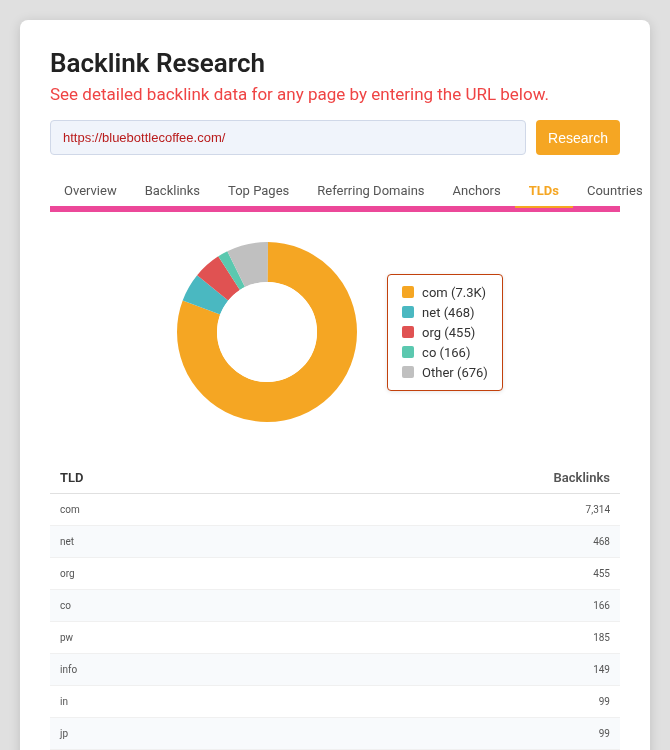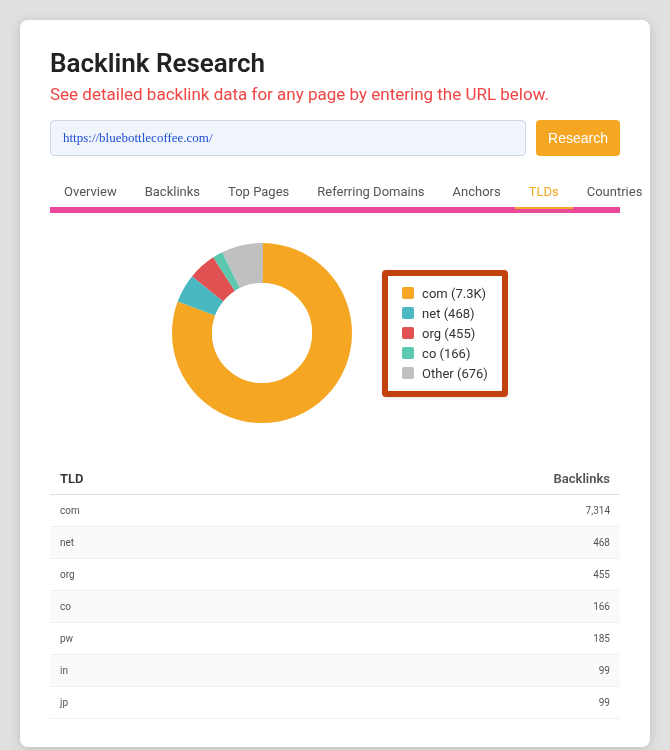--- a/index.html
+++ b/index.html
@@ -34,24 +34,23 @@
       display: flex;
       gap: 10px;
       margin-bottom: 20px;
     }
     .search-input {
       flex: 1;
       border: 1px solid #d0d8e8;
       border-radius: 4px;
       padding: 9px 12px;
       font-size: 13px;
-      color: #1d4ed8;
+      color: #b91c1c;
       background: #f0f4fb;
       outline: none;
-      font-family: Liberation Serif, serif;
     }
     .research-btn {
       background: #f5a623;
       color: #fff;
       border: none;
       border-radius: 4px;
       padding: 9px 12px;
       font-size: 14px;
       font-weight: 500;
       cursor: pointer;
@@ -68,37 +67,37 @@
       font-size: 13px;
       color: #555;
       cursor: pointer;
       border-bottom: 2px solid transparent;
       margin-bottom: -2px;
       white-space: nowrap;
     }
     .nav-tab.active {
       color: #f5a623;
       border-bottom: 2px solid #f5a623;
-      font-weight: 400;
+      font-weight: 700;
     }
     .chart-container {
       display: flex;
       justify-content: center;
       align-items: center;
       margin: 10px 0 30px 0;
       position: relative;
     }
     .donut-wrapper {
       position: relative;
       width: 200px;
       height: 200px;
     }
     .legend-box {
       background: #fff;
-      border: 6px solid #c2410c;
+      border: 1px solid #c2410c;
       border-radius: 4px;
       padding: 10px 14px;
       margin-left: 20px;
       font-size: 13px;
       color: #333;
       box-shadow: 0 1px 4px rgba(0,0,0,0.1);
     }
     .legend-item {
       display: flex;
       align-items: center;
@@ -219,20 +218,24 @@
     </div>
     <div class="table-row">
       <span class="col-tld">co</span>
       <span class="col-backlinks">166</span>
     </div>
     <div class="table-row">
       <span class="col-tld">pw</span>
       <span class="col-backlinks">185</span>
     </div>
     <div class="table-row">
+      <span class="col-tld">info</span>
+      <span class="col-backlinks">149</span>
+    </div>
+    <div class="table-row">
       <span class="col-tld">in</span>
       <span class="col-backlinks">99</span>
     </div>
     <div class="table-row">
       <span class="col-tld">jp</span>
       <span class="col-backlinks">99</span>
     </div>
   </div>
 </div>
 

